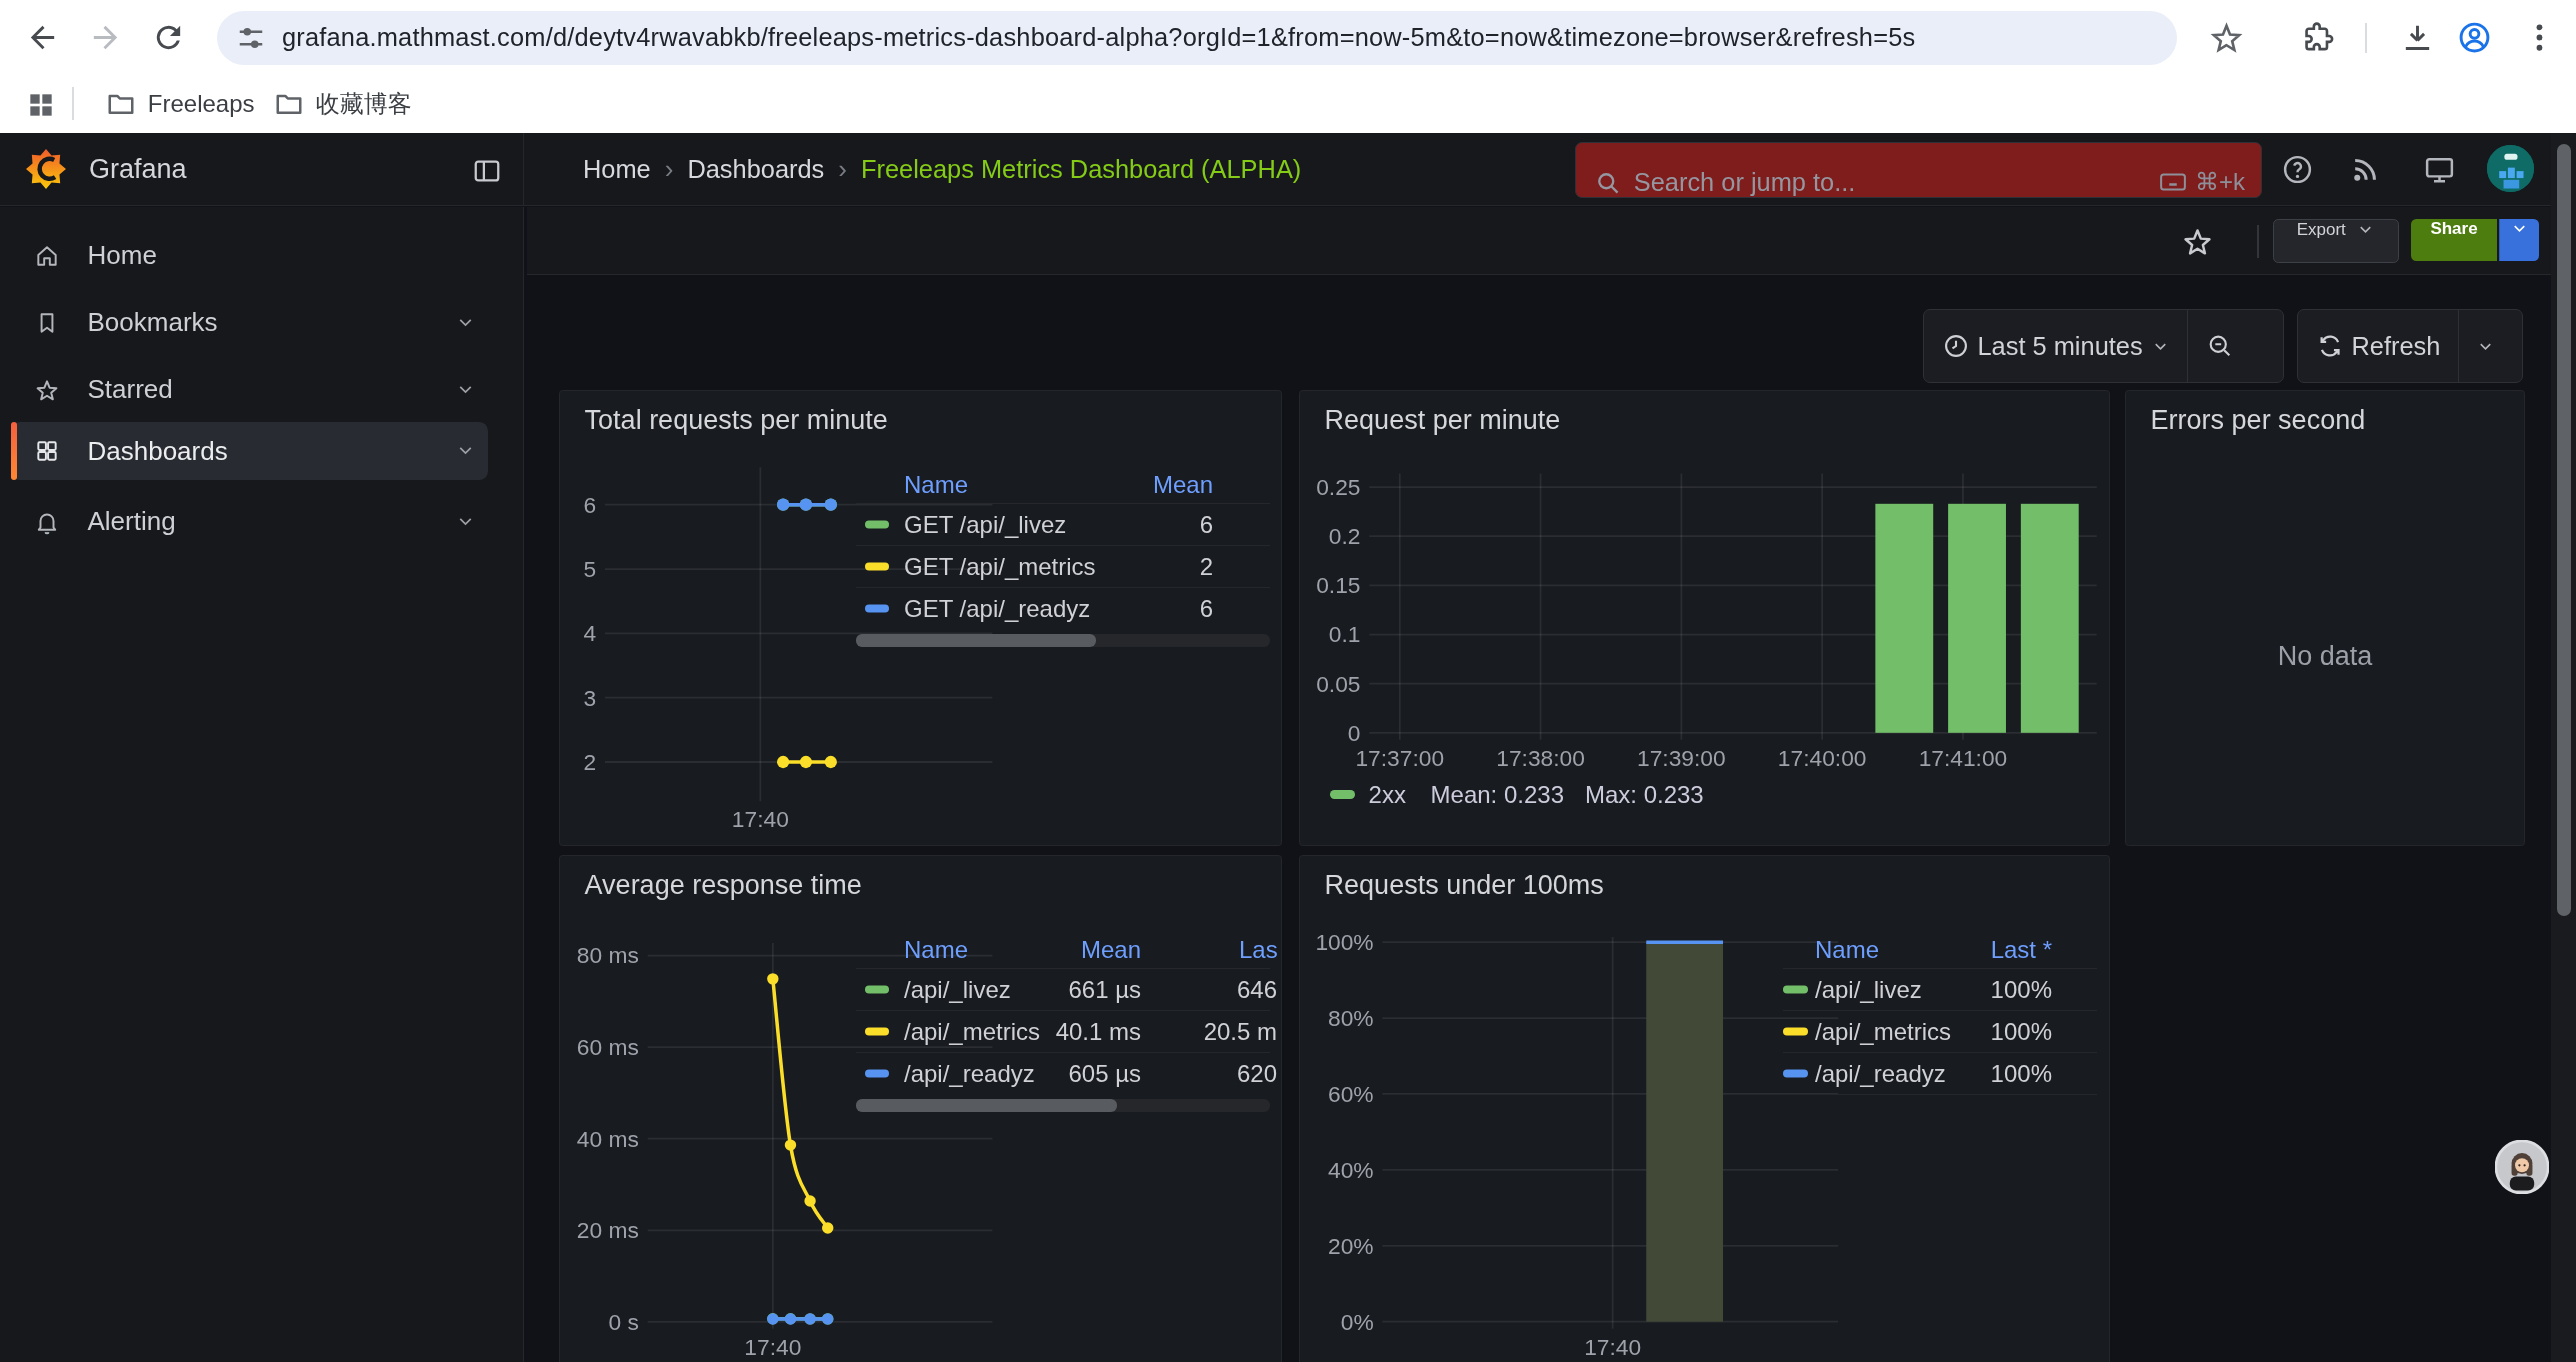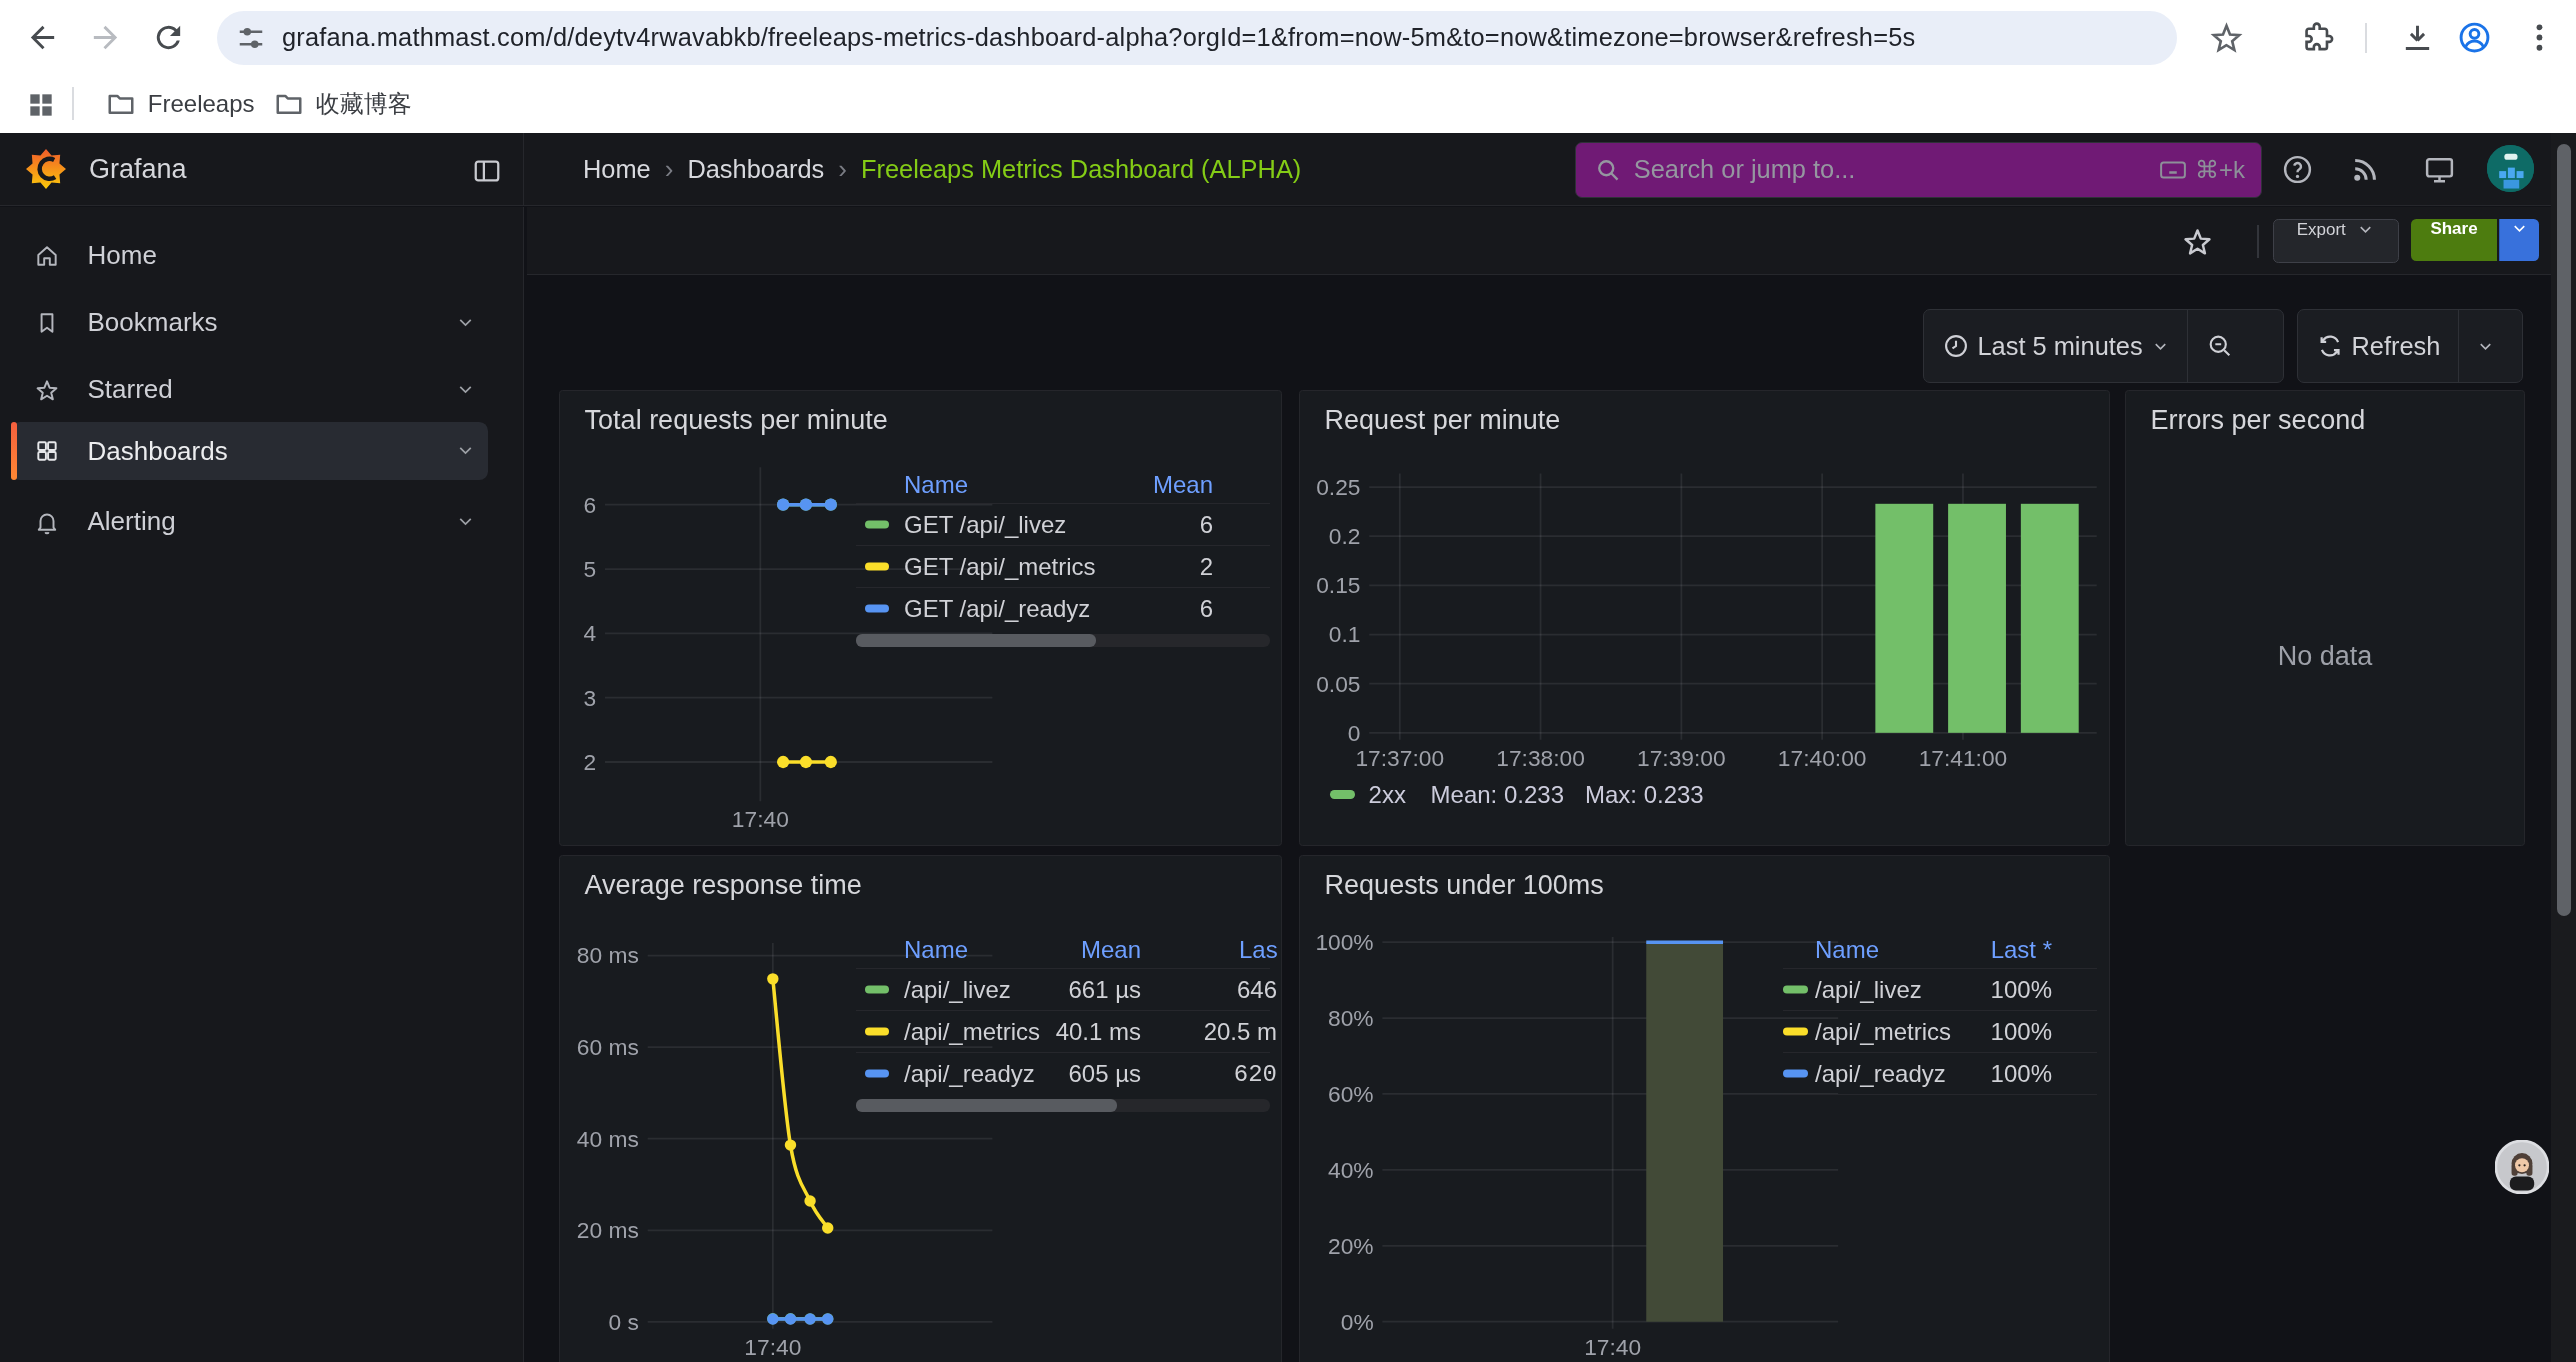--- a/index.html
+++ b/index.html
@@ -25,22 +25,22 @@
   .gf-head{position:absolute;left:0;top:0;width:2576px;height:72px;background:#17181c;border-bottom:1.8px solid #26272c}
   .gf-head-left{position:absolute;left:0;top:0;width:523px;height:72px;border-right:1.8px solid #26272c;
                 display:flex;align-items:center}
   .brand{margin-left:23px;font-size:27px;color:#d6d7dc}
   .hl-toggle{position:absolute;right:21px;top:23px}
   .gf-head-right{position:absolute;left:527px;top:0;right:0;height:72px}
   .crumbs{position:absolute;left:56px;top:0;height:72px;display:flex;align-items:center;gap:14px;font-size:25.4px}
   .crumb-link{color:#d8d9de}
   .crumb-sep{color:#7a7c84;font-size:26px}
   .crumb-cur{color:#84cc16}
-  .searchpill{position:absolute;left:1048px;top:8.8px;width:685px;height:54px;background:#701a75;
-              border:1.8px solid #2f3138;border-radius:7px;display:flex;align-items:center}
+  .searchpill{position:absolute;left:1048px;top:8.8px;width:685px;height:54px;background:#7f1d1d;
+              border:1.8px solid #2f3138;border-radius:7px;display:flex;align-items:flex-end}
   .searchpill .ph{margin-left:12.3px;font-size:25.4px;color:#9597a0;flex:1}
   .searchpill .kbd{display:flex;align-items:center;gap:7px;margin-right:16px;font-size:24px;color:#8d9099}
   .hic{position:absolute;top:20px;width:33px;height:33px}
   .gf-avatar{position:absolute;left:1960px;top:12.3px;width:47px;height:47px;border-radius:50%;overflow:hidden;background:#0e6b66}
   
   .gf-side{position:absolute;left:0;top:74px;width:523px;bottom:0;background:#17181c;border-right:1.8px solid #26272c}
   .side-item{position:absolute;left:10.5px;right:35px;height:49px;display:flex;align-items:center;border-radius:8.8px}
   .side-item .ic{margin-left:23px}
   .side-item .lbl{margin-left:28px;font-size:26px;color:#cfd0d6}
   .side-item .chev{position:absolute;right:12.3px;top:14px}
@@ -495,21 +495,21 @@
           <div class="lg-row">
             <span class="pillc" style="left: 8.8px; background: rgb(250, 222, 42);"></span>
             <span style="left: 48px;">/api/_metrics</span>
             <span style="right: 129px;">40.1 ms</span>
             <span style="right: -7px; margin-left: 32px;">20.5 m</span>
           </div>
           <div class="lg-row">
             <span class="pillc" style="left: 8.8px; background: rgb(87, 148, 242);"></span>
             <span style="left: 48px;">/api/_readyz</span>
             <span style="right: 129px;">605 µs</span>
-            <span style="right: -7px; font-family: Liberation Mono, monospace;">620</span>
+            <span style="right: -7px;">620</span>
           </div>
           <div class="lg-scroll">
             <div class="lg-thumb" style="width: 63%;"></div>
           </div>
         </div>
     </div>
 
     <div class="panel" style="left:772px;top:580px;width:809px;height:544px">
       <div class="ptitle">Requests under 100ms</div>
       <svg class="chart" width="809" height="544" viewBox="0 0 923 620">

